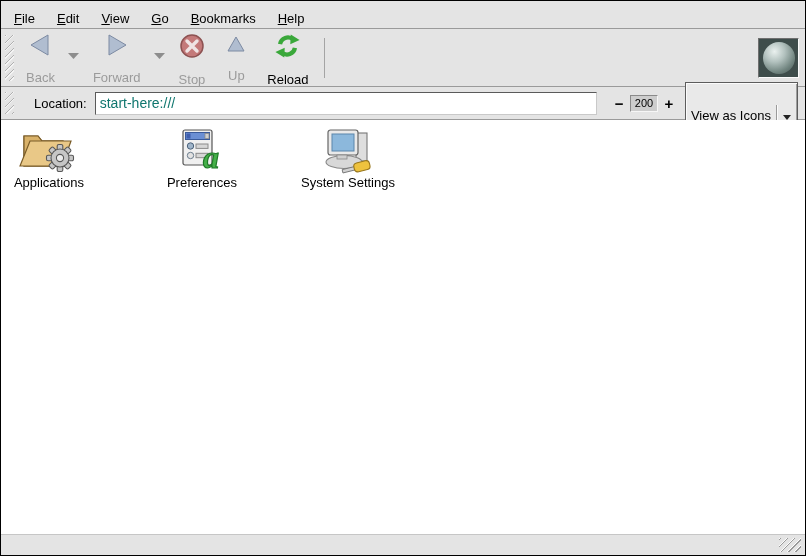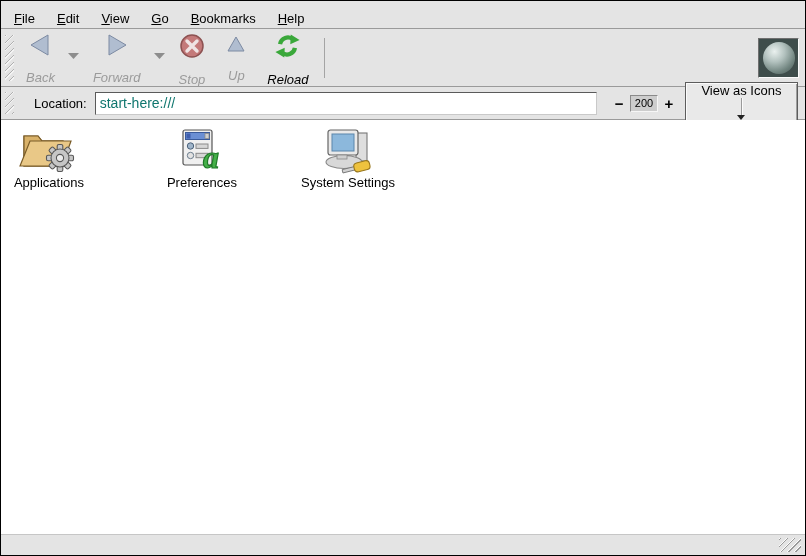--- a/index.html
+++ b/index.html
@@ -39,21 +39,21 @@
   }
   .drag-handle {
     width:9px; align-self:stretch; margin:3px 3px 3px 0;
     background:repeating-linear-gradient(135deg,#b0b0b0 0 1px,#f4f4f4 1px 2px,transparent 2px 5px);
   }
   .tbtn {
     display:flex; flex-direction:column; align-items:center;
     padding:1px 9px; min-width:44px;
   }
   .tbtn .ticon { height:30px; display:flex; align-items:center; justify-content:center; }
-  .tbtn .tlabel { margin-top:13px;font-style:italic; }
+  .tbtn .tlabel { margin-top:13px; }
   .tbtn.disabled .tlabel { color:#9b9b9b; }
   .chevron-btn {
     width:20px; display:flex; align-items:center; justify-content:center;
     padding-top:14px; padding-bottom:18px;
   }
   .tsep { width:1px; background:#a4a4a4; margin:6px 6px; }
   .tspacer { flex:1; }
   .throbber {
     width:41px; height:40px; align-self:center;
     background:#3e4d4b;
@@ -87,21 +87,21 @@
     background:#cdcdcd;
     border:1px solid; border-color:#8a8a8a #f6f6f6 #f6f6f6 #8a8a8a;
     font-size:11px; text-align:center; line-height:15px;
   }
   .zoom-in { margin-left:5px; font-weight:bold; font-size:15px; width:12px; text-align:center; }
   .view-mode {
     margin-left:10px; height:42px; width:114px;
     background:#e9e9e9;
     border:1px solid #5c5c5c;
     box-shadow:inset 1px 1px 0 #fbfbfb, inset -1px -1px 0 #9e9e9e;
-    display:flex; align-items:center;flex-direction:column;
+    display:flex; align-items:flex-end;
   }
   .view-mode-label { flex:1; text-align:center; white-space:nowrap; padding:0 4px; }
   .view-mode-sep { width:1px; height:18px; background:#9a9a9a; box-shadow:1px 0 0 #fbfbfb; }
   .option-arrow { width:20px; display:flex; flex-direction:column; align-items:center; justify-content:center; gap:1px; }
   .option-arrow .tri { width:0; height:0; border-left:4px solid transparent; border-right:4px solid transparent; border-top:5px solid #222; }
   .option-arrow .bar { width:8px; height:2px; background:#222; }
 
   
   .content {
     flex:1 1 auto;

